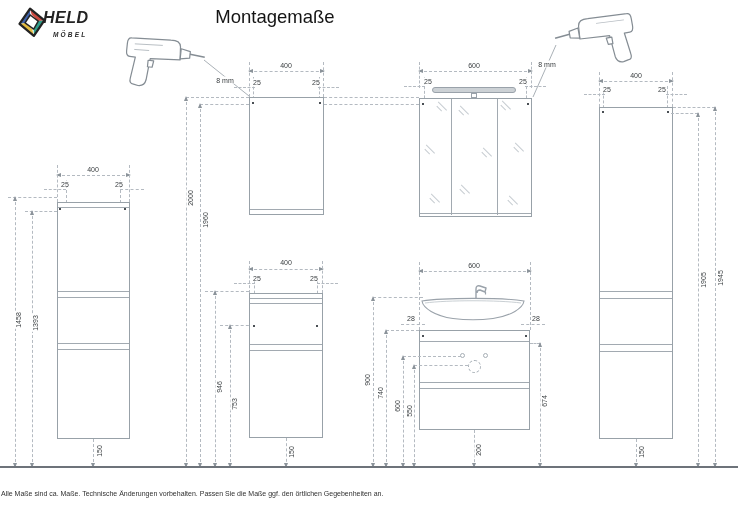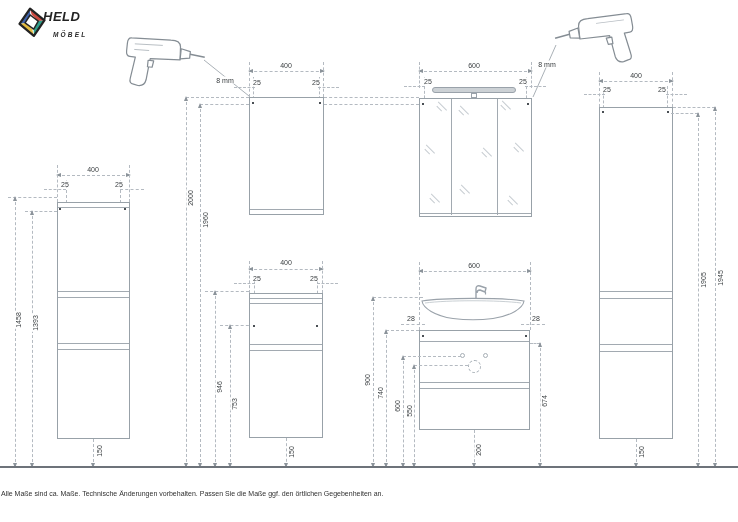--- a/index.html
+++ b/index.html
@@ -29,21 +29,21 @@
      border-left:2.5px solid transparent;border-right:2.5px solid transparent;
      border-bottom:5px solid #8b939a;}
   .va-b::after{content:"";position:absolute;bottom:-1px;left:-3.5px;
      border-left:2.5px solid transparent;border-right:2.5px solid transparent;
      border-top:5px solid #8b939a;}
   
   .hatch{position:absolute;width:12px;height:7px;transform:rotate(45deg);}
   .hatch::before{content:"";position:absolute;left:0;top:1px;width:12px;border-top:1px solid #c6ccd1;}
   .hatch::after{content:"";position:absolute;left:2px;top:5px;width:7px;border-top:1px solid #c6ccd1;}
   
-  .logo-held{position:absolute;left:43px;top:9px;font-size:13px;font-weight:800;
+  .logo-held{position:absolute;left:43px;top:9px;font-size:16px;font-weight:800;
      font-style:italic;color:#232323;letter-spacing:.5px;}
   .logo-moebel{position:absolute;left:53px;top:31px;font-size:6.5px;font-weight:700;
      font-style:italic;letter-spacing:2.2px;color:#2b2b2b;}
   .title{position:absolute;left:180px;top:6px;width:190px;text-align:center;
      font-size:18.5px;color:#141414;}
   .footer{position:absolute;left:1px;top:490px;font-size:7px;color:#303030;white-space:nowrap;}
   .floor{position:absolute;left:0;top:466px;width:738px;height:2px;background:#6d737a;}
   .lightbar{position:absolute;left:432px;top:87px;width:84px;height:6px;background:#ccd1d5;
      border:1px solid #9aa2aa;border-radius:3px;box-sizing:border-box;}
   .lightstem{position:absolute;left:471px;top:93px;width:6px;height:5px;background:#fff;
@@ -64,20 +64,21 @@
         <polygon points="16,2 29.4,16.6 22.8,16.4 16.8,8.8" fill="#cc4a40"></polygon>
         <polygon points="29.4,16.6 16,31.4 16.8,24.2 22.8,16.4" fill="#2f9e8a"></polygon>
         <polygon points="16,31.4 2.6,16.6 8.6,16.4 15.2,24.2" fill="#e3bb3f"></polygon>
         <path d="M16,2 L29.4,16.6 L16,31.4 L2.6,16.6 Z" fill="none" stroke="#232323" stroke-width="2.4" stroke-linejoin="round"></path>
         <path d="M15.2,8.8 L22.8,16.4 L16.8,24.2 L8.6,16.4 Z" fill="#fff" stroke="#232323" stroke-width="1.6" stroke-linejoin="round"></path>
       </g>
     </svg>
     <div class="logo-held">HELD</div>
     <div class="logo-moebel">MÖBEL</div>
   </div>
+  <div class="title">Montagemaße</div>
 
   <svg style="position:absolute;left:0;top:0;pointer-events:none;" width="738" height="522" viewBox="0 0 738 522">
     <line x1="204" y1="60" x2="249" y2="96" stroke="#aab1b7" stroke-width="1"></line>
     <line x1="556" y1="45" x2="533" y2="97" stroke="#aab1b7" stroke-width="1"></line>
   </svg>
 
   <svg style="position:absolute;left:122px;top:28px;transform:rotate(6deg);" width="84" height="66" viewBox="0 0 90 66">
     <g fill="#fff" stroke="#858d94" stroke-width="1.3" stroke-linejoin="round">
       <path d="M8,12 L50,10 Q60,9 61,16 L62,30 L30,32 L28,55 Q27,62 20,62 L15,61 Q10,61 11,55 L14,32 L8,32 Q4,32 4,26 L4,18 Q4,12 8,12 Z"></path>
       <path d="M62,18 L72,20 L72,27 L62,29 Z"></path>

